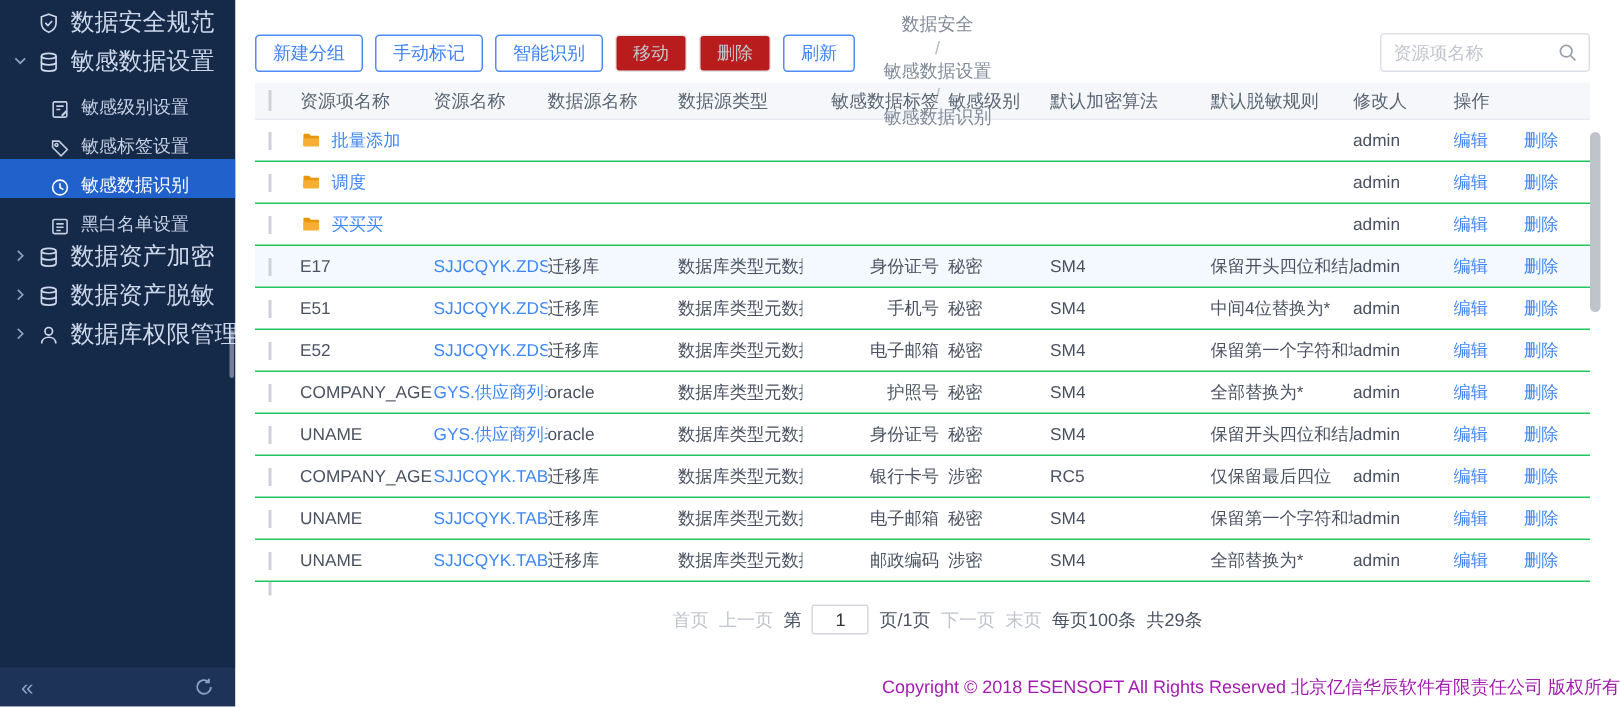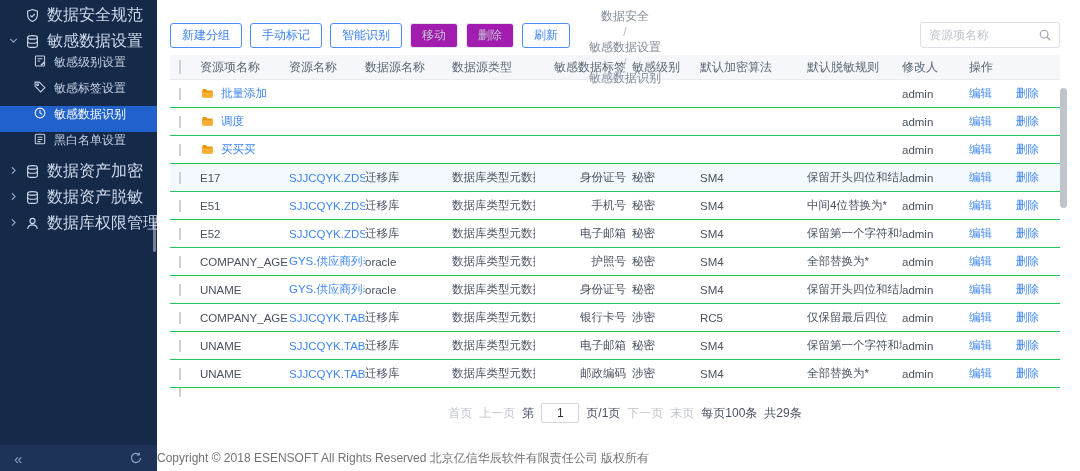--- a/index.html
+++ b/index.html
@@ -7,41 +7,41 @@
     font-family:"Liberation Sans","DejaVu Sans",sans-serif; }
   #app { display:flex; width:1080px; height:471px; }
 
   
   .sidebar { width:157px; flex:0 0 157px; background:#152949; position:relative; color:#cdd8ea; }
   .side-menu { padding-top:2px; }
   .side-item { height:26px; display:flex; align-items:center; font-size:16px;
     padding-left:25px; position:relative; cursor:pointer; white-space:nowrap; }
   .side-item .chev { position:absolute; left:7px; top:6px; width:13px; height:13px; color:#8fa3c4; }
   .side-item .micon { width:15px; height:15px; margin-right:7px; flex:0 0 15px; }
-  .side-sub .side-subitem { height:26px; display:flex; align-items:flex-start; font-size:12px;
+  .side-sub .side-subitem { height:26px; display:flex; align-items:flex-end; font-size:12px;
     padding-left:33px; cursor:pointer; white-space:nowrap; color:#c4d0e4; }
   .side-subitem.active { background:#2161cc; color:#ffffff; }
   .side-subitem .micon { width:14px; height:14px; margin-right:7px; flex:0 0 14px; }
   .micon svg, .chev svg { width:100%; height:100%; display:block; }
   .side-bottom { position:absolute; left:0; right:0; bottom:0; height:26px; background:#1d3357;
     display:flex; align-items:center; justify-content:space-between; padding:0 14px; color:#8ba1c7; }
   .side-bottom .collapse { font-size:15px; cursor:pointer; line-height:1; }
   .side-bottom .refr { width:14px; height:14px; cursor:pointer; }
   .side-scrollthumb { position:absolute; right:1px; top:220px; width:3px; height:32px;
     background:rgba(230,236,246,.45); border-radius:2px; }
 
   
   .main { flex:1; position:relative; background:#fff; padding-left:13px; }
   .breadcrumb { padding-top:8px; height:16px; font-size:12px; color:#808a98; display:flex; align-items:center;flex-direction:column; }
   .breadcrumb .sep { margin:0 6px; color:#b3bac4; }
 
   .toolbar { margin-top:6px; height:26px; display:flex; align-items:center; position:relative; }
   .btn { height:25px; line-height:23px; padding:0 11px; margin-right:8px; font-size:12px;
     background:#fff; border:1px solid #4e8cf6; color:#3e82f7; border-radius:3px; cursor:pointer; }
-  .btn.disabled { background:#a21caf; border-color:#e2e5ea; color:#c2c6ce; cursor:not-allowed; }
+  .btn.disabled { background:#b91c1c; border-color:#e2e5ea; color:#c2c6ce; cursor:not-allowed; }
   .searchbox { position:absolute; right:20px; top:0; width:140px; height:26px;
     border:1px solid #dcdfe6; border-radius:3px; display:flex; align-items:center; background:#fff; }
   .searchbox input { flex:1; min-width:0; border:0; outline:0; font-size:12px; padding:0 8px;
     color:#333; background:transparent; font-family:inherit; }
   .searchbox input::placeholder { color:#c0c4cc; }
   .searchbox .sicon { width:14px; height:14px; margin-right:7px; color:#99a0aa; flex:0 0 14px; }
   .sicon svg { width:100%; height:100%; display:block; }
 
   
   .table { margin-top:7px; width:890px; }
@@ -74,21 +74,21 @@
   .vscrollthumb { position:absolute; right:13px; top:88px; width:7px; height:120px;
     background:#bfc4cb; border-radius:4px; }
 
   
   .pagination { margin-top:4px; height:24px; display:flex; align-items:center; justify-content:center;
     gap:7px; font-size:12px; color:#4a5261; }
   .pg-muted { color:#c0c4cc; cursor:default; }
   .pg-input { width:38px; height:20px; border:1px solid #d4d8de; border-radius:2px;
     text-align:center; font-size:12px; color:#333; outline:0; font-family:inherit; }
   .footer { position:absolute; left:0; right:0; bottom:0; height:26px; display:flex;
-    align-items:center; justify-content:flex-start; font-size:12px; color:#737373; background:#fff; }
+    align-items:center; justify-content:flex-end; font-size:12px; color:#a21caf; background:#fff; }
 </style>
 </head>
 <body>
 
 <div id="app">
 
   <div class="sidebar">
     <div class="side-menu">
         <div class="side-item">
           <span class="micon">

